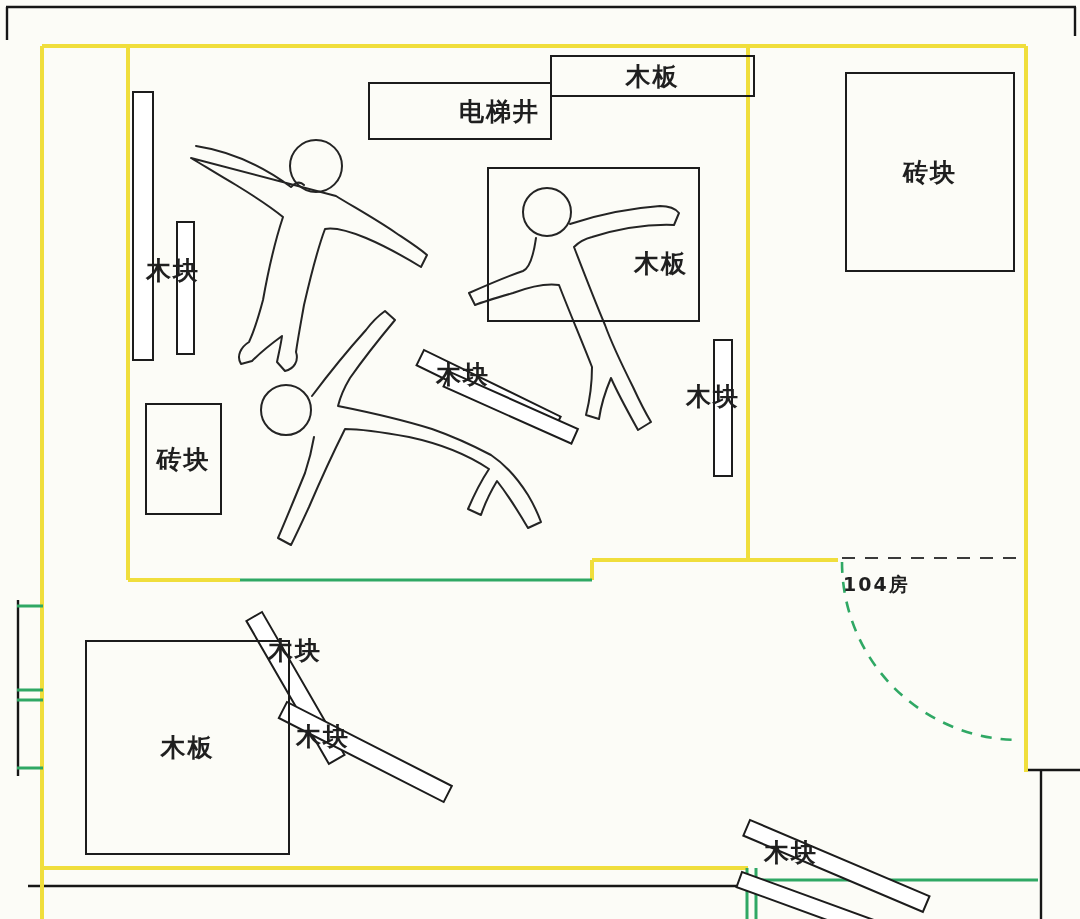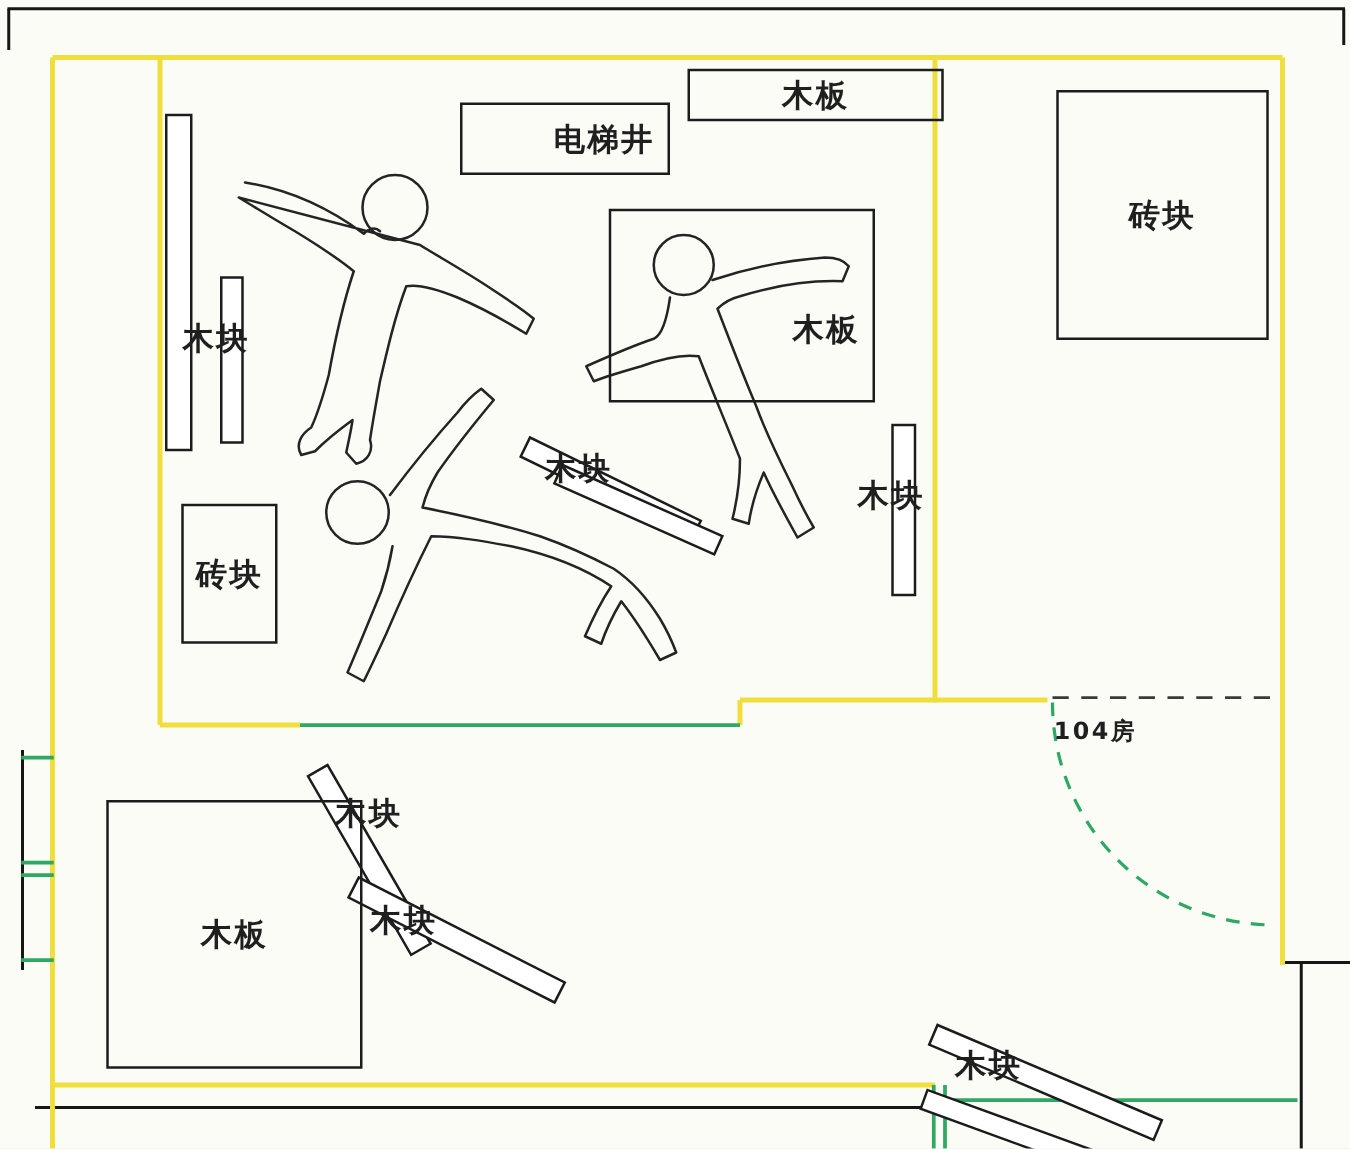--- a/index.html
+++ b/index.html
@@ -125,21 +125,21 @@
                C368,412 400,419 432,429 C452,436 472,445 491,455
                C506,465 518,479 528,495 C534,505 538,514 541,522 L528,528
                C518,511 508,495 497,481 C491,491 485,503 481,515 L468,509
                C474,495 481,481 489,469 C465,453 437,443 409,437
                C387,433 365,429 345,429 C333,453 321,479 309,507
                C303,520 297,533 291,545 L278,538 C287,517 296,495 305,473
                C309,461 312,449 314,437"></path>
     </g>
   </svg>
 
-  <div class="label-box" style="left:368px;top:82px;width:168px;height:58px;justify-content:flex-end;padding-right:10px;">
+  <div class="label-box" style="left:368px;top:82px;width:184px;height:58px;justify-content:flex-end;padding-right:10px;">
     <span class="txt">电梯井</span>
   </div>
 
   <div class="label-box" style="left:550px;top:55px;width:205px;height:42px;">
     <span class="txt">木板</span>
   </div>
 
   <div class="label-box" style="left:845px;top:72px;width:170px;height:200px;">
     <span class="txt">砖块</span>
   </div>

